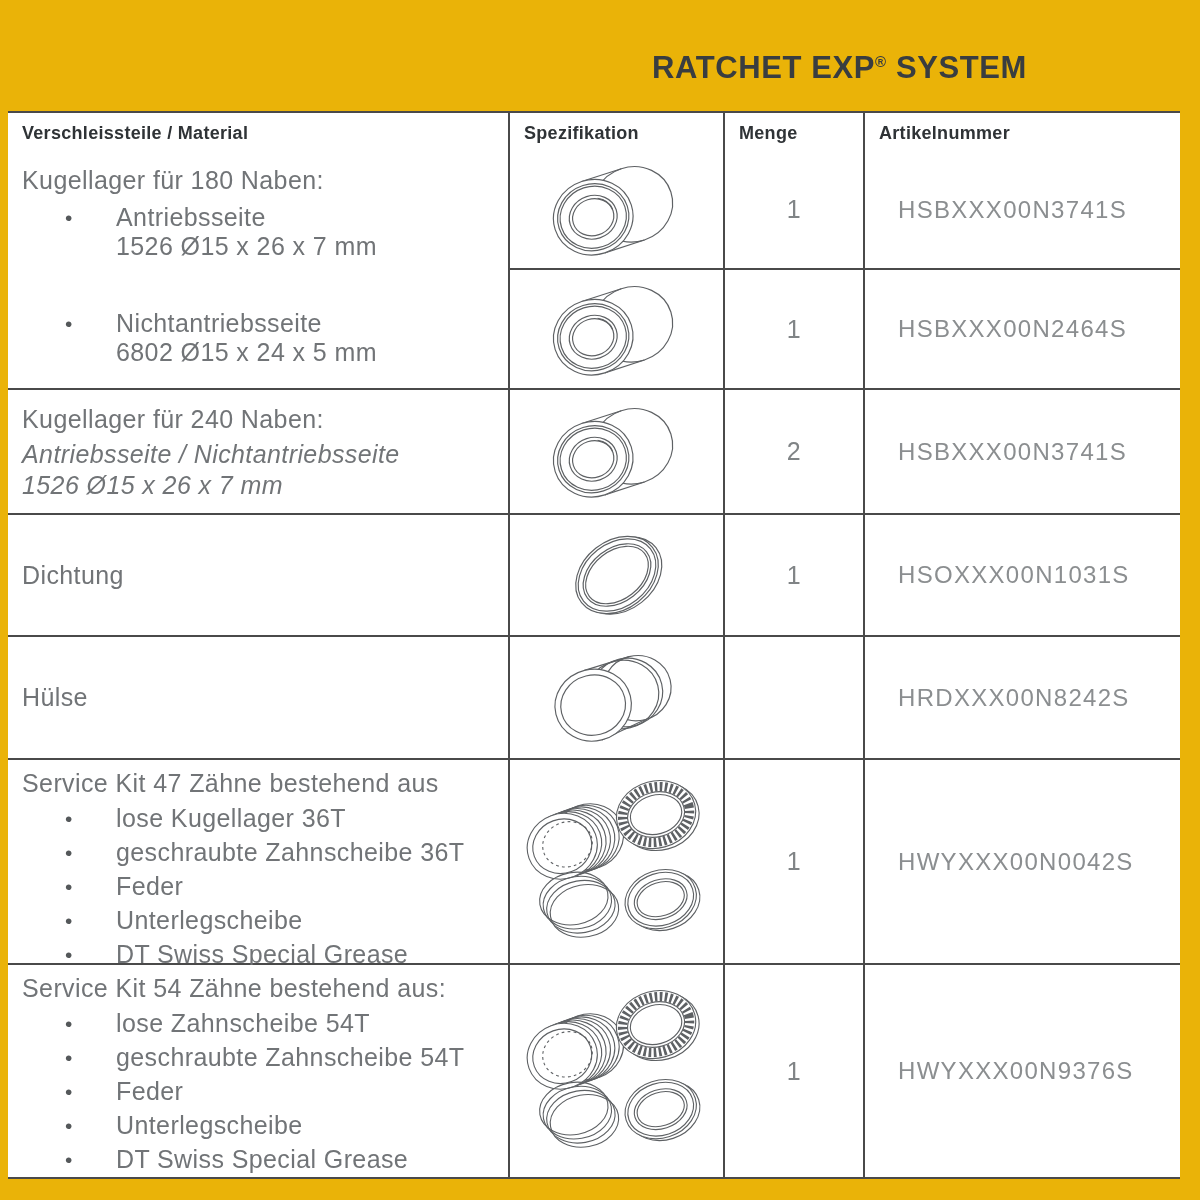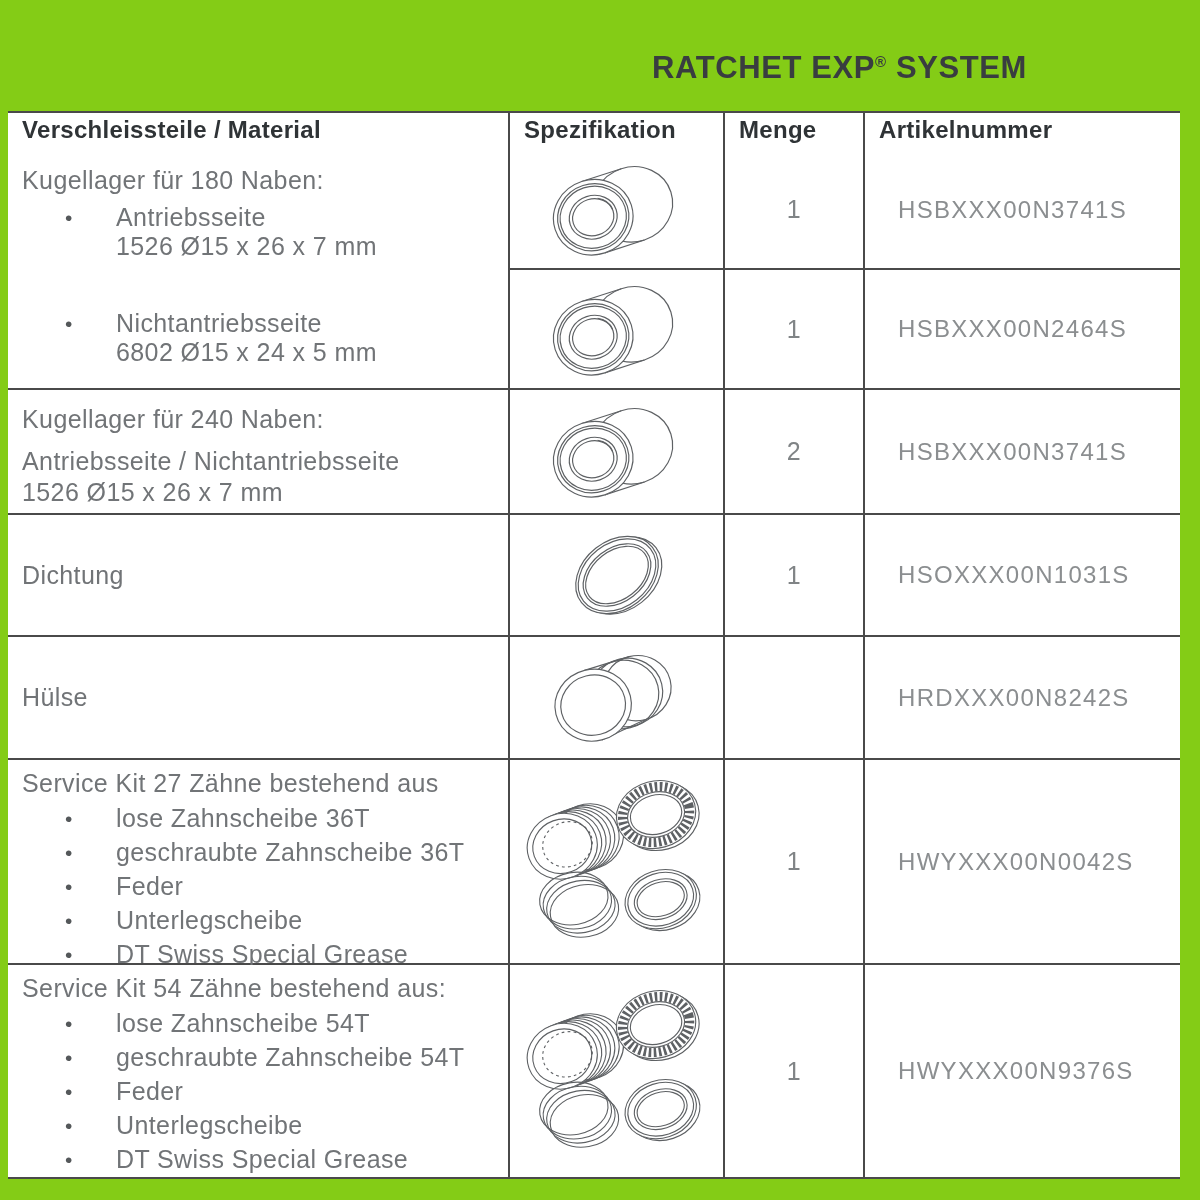--- a/index.html
+++ b/index.html
@@ -6,43 +6,43 @@
     --line:#4a4a4a;
     --head:#2f3336;
     --body:#717477;
     --muted:#8b8e90;
     --title:#393d40;
     --ink:#5e6164;
   }
   *{box-sizing:border-box;margin:0;padding:0;}
   html,body{background:#ffffff;}
   body{width:1200px;height:1200px;position:relative;font-family:"Liberation Sans",sans-serif;overflow:hidden;}
-  .page{position:absolute;inset:0;background:#84cc16;}
+  .page{position:absolute;inset:0;background:#eab308;}
 
   .title{position:absolute;left:652px;top:50px;font-size:31px;font-weight:bold;color:var(--title);letter-spacing:0.6px;white-space:nowrap;}
   .title sup{font-size:15px;font-weight:bold;vertical-align:super;}
 
   .parts-table{
     position:absolute;left:8px;top:111px;
     display:grid;
     grid-template-columns:502px 215px 140px 315px;
     grid-template-rows:38px 119px 120px 125px 122px 123px 205px 212px;
     border-top:2px solid var(--line);
     border-bottom:2px solid var(--line);
   }
   .cell{background:#ffffff;}
   .br{border-right:2px solid var(--line);}
   .bb{border-bottom:2px solid var(--line);}
 
-  .th{display:flex;align-items:flex-end;padding:0 0 7px 14px;font-weight:bold;font-size:24px;color:var(--head);letter-spacing:0.3px;white-space:nowrap;}
+  .th{display:flex;align-items:flex-end;padding:0 0 7px 14px;font-weight:bold;font-size:18px;color:var(--head);letter-spacing:0.3px;white-space:nowrap;}
 
   .mat{padding:14px 8px 0 14px;font-size:25px;color:var(--body);letter-spacing:0.4px;}
   .mat-center{display:flex;align-items:center;padding:0 8px 0 14px;font-size:25px;color:var(--body);letter-spacing:0.4px;}
   .row-title{line-height:31px;}
-  .plain-lines{margin-top:11px;line-height:31px;}
+  .plain-lines{margin-top:4px;line-height:31px;font-style:italic;}
 
   .bullet-item{display:flex;margin-top:7px;}
   .bullet-mark{margin-left:43px;width:15px;color:#54585a;font-size:21px;line-height:29px;flex:none;}
   .bullet-text{margin-left:36px;line-height:29px;}
   .gap-top{margin-top:48px;}
 
   .kit-cell{padding-top:8px;}
   .kit-cell .bullet-item{margin-top:5px;}
 
   .spec{display:flex;align-items:center;justify-content:center;}
@@ -205,24 +205,24 @@
     <div class="cell mat-center br bb" style="grid-area:6/1">Hülse</div>
     <div class="cell spec br bb" style="grid-area:6/2">
       <svg width="150" height="105" viewBox="0 0 180 126">
           <use href="#sym-sleeve"></use>
         </svg>
     </div>
     <div class="cell qty br bb" style="grid-area:6/3"></div>
     <div class="cell art bb" style="grid-area:6/4">HRDXXX00N8242S</div>
 
     <div class="cell mat kit-cell br bb" style="grid-area:7/1">
-      <div class="row-title">Service Kit 27 Zähne bestehend aus</div>
-      <div class="bullet-item">
-          <span class="bullet-mark">•</span>
-          <span class="bullet-text">lose Zahnscheibe 36T</span>
+      <div class="row-title">Service Kit 47 Zähne bestehend aus</div>
+      <div class="bullet-item">
+          <span class="bullet-mark">•</span>
+          <span class="bullet-text">lose Kugellager 36T</span>
         </div>
       <div class="bullet-item">
           <span class="bullet-mark">•</span>
           <span class="bullet-text">geschraubte Zahnscheibe 36T</span>
         </div>
       <div class="bullet-item">
           <span class="bullet-mark">•</span>
           <span class="bullet-text">Feder</span>
         </div>
       <div class="bullet-item">

